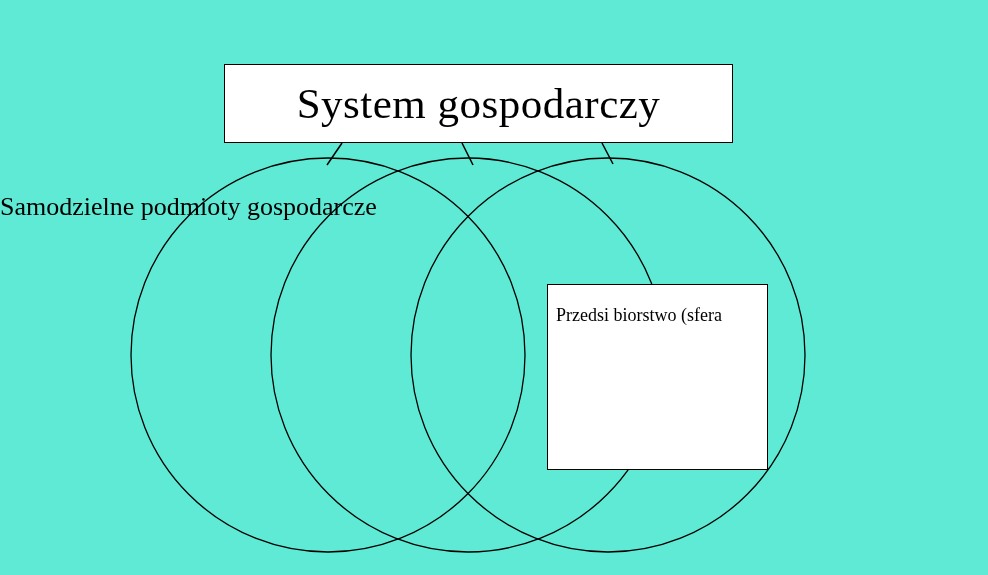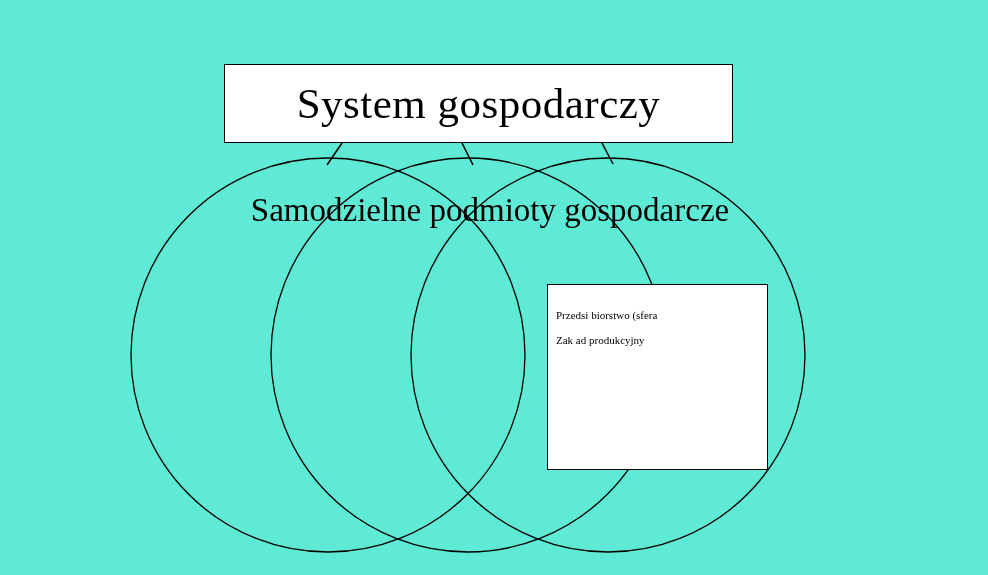--- a/index.html
+++ b/index.html
@@ -41,41 +41,41 @@
     color: #000000;
     letter-spacing: 0.5px;
     white-space: nowrap;
     line-height: 1;
   }
   .subtitle-text {
     position: absolute;
     left: 0px;
     top: 194px;
     width: 980px;
-    text-align: center;
+    text-align: left;
     font-family: "Liberation Serif", "DejaVu Serif", serif;
-    font-size: 33px;
+    font-size: 26px;
     color: #000000;
     white-space: nowrap;
     line-height: 1;
   }
   .info-box {
     position: absolute;
     left: 547px;
     top: 284px;
     width: 221px;
     height: 186px;
     border: 1.6px solid #000000;
     background: #ffffff;
     box-sizing: border-box;
     padding: 18px 0 0 8px;
   }
   .info-line {
     font-family: "Liberation Serif", "DejaVu Serif", serif;
-    font-size: 11px;
+    font-size: 18px;
     color: #000000;
     line-height: 25px;
     white-space: pre;
   }
 </style>
 </head>
 <body>
 
 <div id="canvas">
 
@@ -93,16 +93,15 @@
   </svg>
 
   <div class="title-box">
     <span class="title-text">System gospodarczy</span>
   </div>
 
   <div class="subtitle-text">Samodzielne podmioty gospodarcze</div>
 
   <div class="info-box">
     <div class="info-line">Przedsi biorstwo (sfera</div>
-    <div class="info-line">Zak ad produkcyjny</div>
   </div>
 
 </div>
 
 </body></html>

